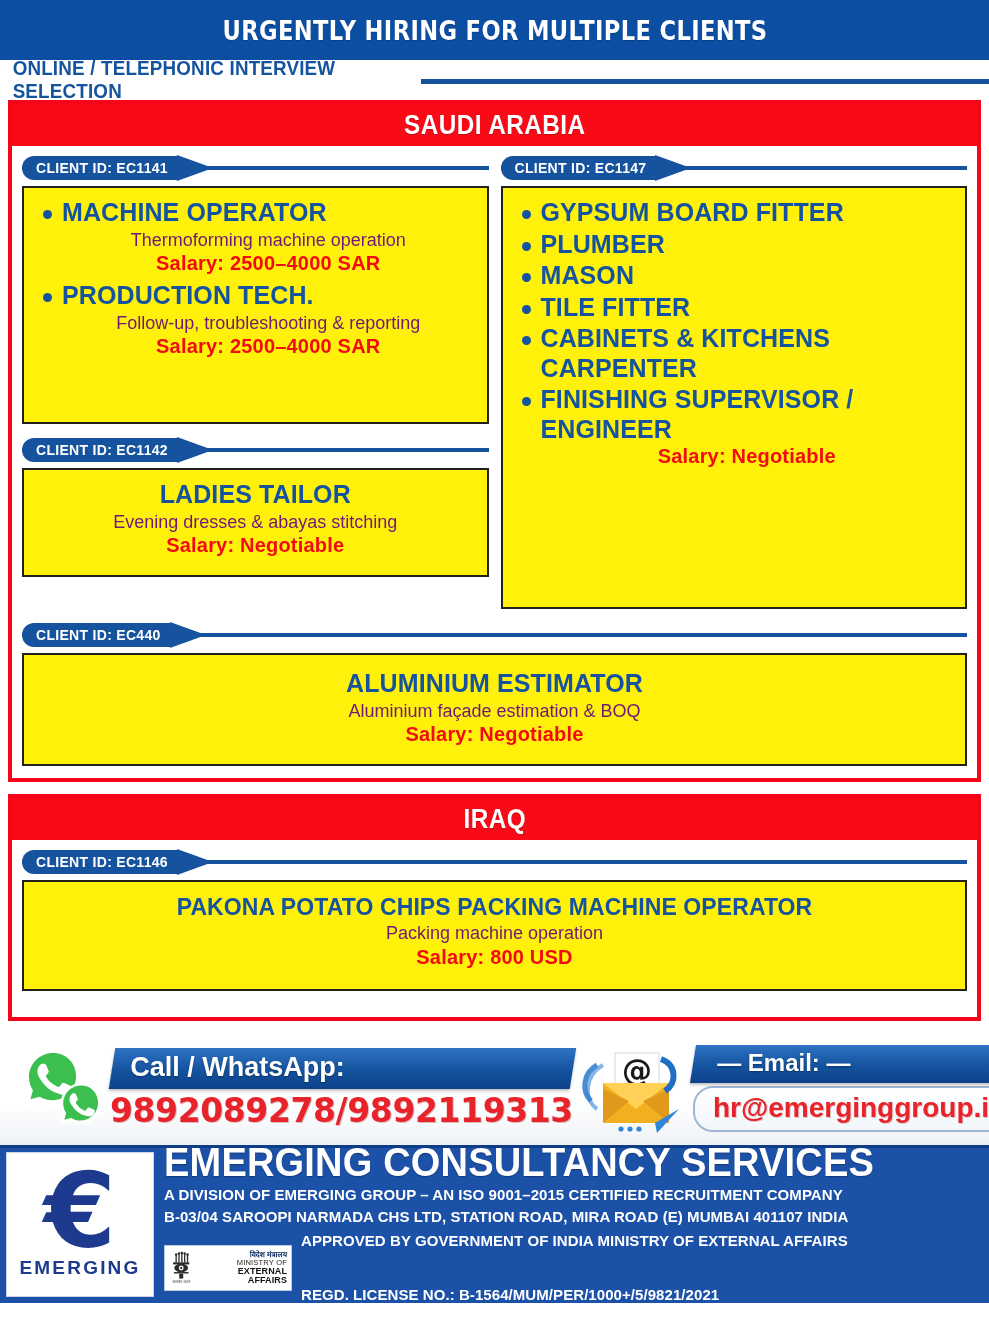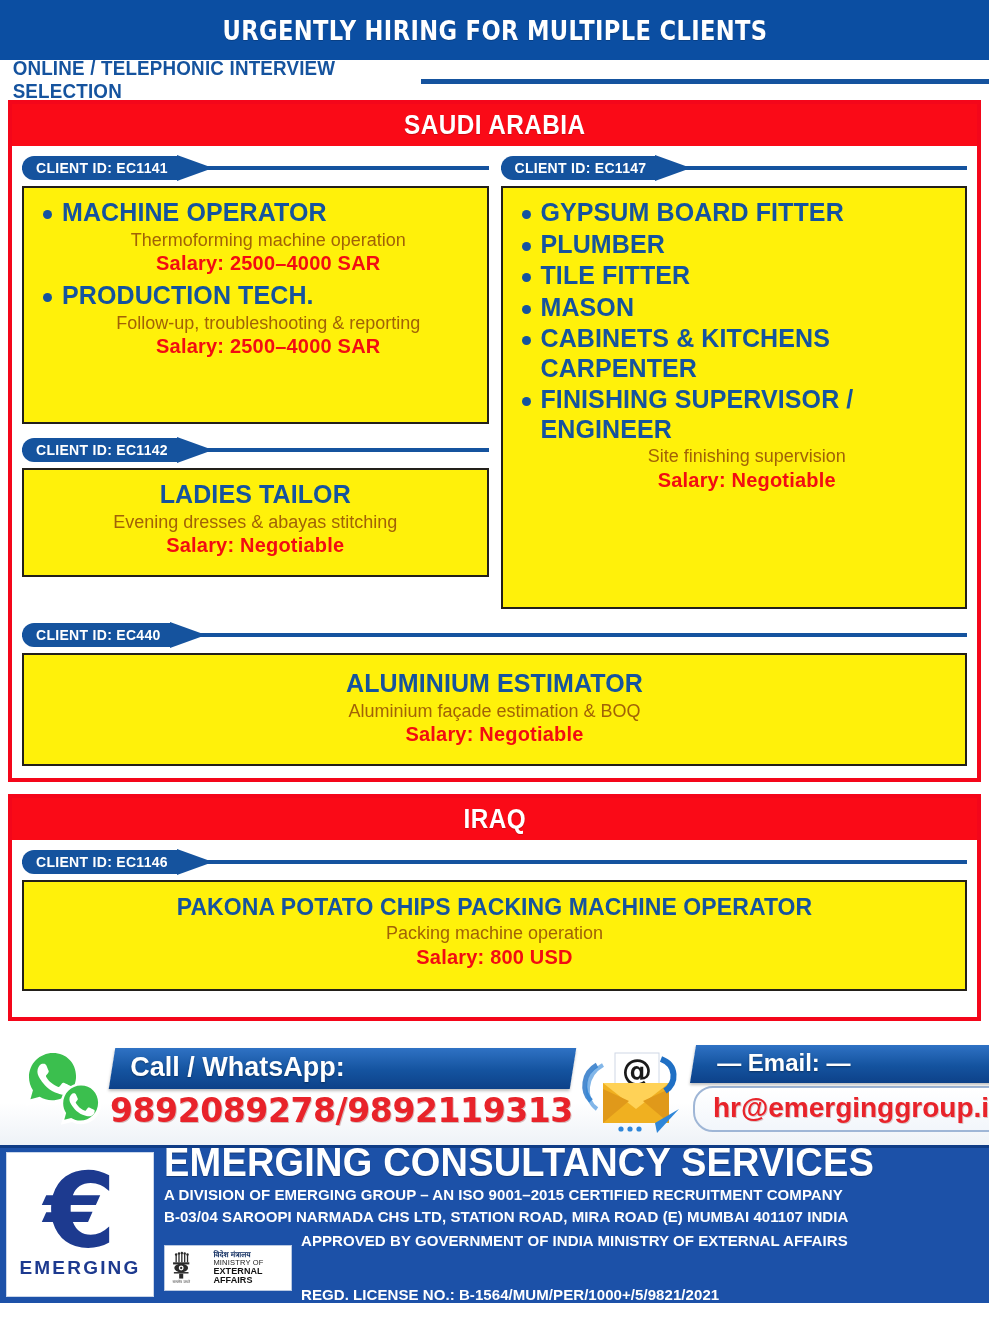--- a/index.html
+++ b/index.html
@@ -107,21 +107,21 @@
   }
 
   .job-title{
     color:#15539e;
     font-size:25px;font-weight:bold;line-height:1.18;
     letter-spacing:.1px;
   }
   .job-title.center{text-align:center;}
   .job-title.small{font-size:23px;}
   .job-desc{
-    color:#a16207;font-size:18px;line-height:1.25;text-align:center;
+    color:#701a75;font-size:18px;line-height:1.25;text-align:center;
     margin:1px 0 1px 0;font-weight:400;
   }
   .job-salary{
     color:#f20c12;font-size:20px;font-weight:bold;text-align:center;
     margin:1px 0 6px 0;letter-spacing:.2px;
   }
   .centered-block{text-align:center;}
   .centered-block .job-title{text-align:center;}
 
   
@@ -206,21 +206,21 @@
     margin-bottom:2px;
   }
   .co-line{
     color:#ffffff;font-size:15.5px;font-weight:bold;line-height:1.42;
     letter-spacing:.05px;transform:scaleX(.97);transform-origin:left center;
   }
   .approve-row{display:flex;align-items:center;gap:9px;margin-top:2px;}
   .moea-badge{
     background:#ffffff;border:1px solid #b9c9e2;
     width:128px;height:46px;flex:none;
-    display:flex;align-items:center;gap:20px;padding:2px 4px;box-sizing:border-box;
+    display:flex;align-items:center;gap:20px;padding:2px 4px;box-sizing:border-box;text-align:right;
   }
   .moea-txt{display:flex;flex-direction:column;line-height:1.04;}
   .moea-hi{font-size:7.5px;color:#0d2a5e;font-weight:bold;}
   .moea-1{font-size:7.5px;color:#222;letter-spacing:.2px;}
   .moea-2{font-size:9px;color:#111;font-weight:bold;letter-spacing:.1px;}
   .approve-txt{display:flex;flex-direction:column;gap:32px;}
 </style>
 </head>
 <body>
 
@@ -284,31 +284,30 @@
         </div>
         <div class="job-card" style="min-height:423px;">
           <ul class="joblist">
             <li class="bulleted">
               <div class="job-title">GYPSUM BOARD FITTER</div>
             </li>
             <li class="bulleted">
               <div class="job-title">PLUMBER</div>
             </li>
             <li class="bulleted">
+              <div class="job-title">MASON</div>
+            </li>
+            <li class="bulleted">
               <div class="job-title">TILE FITTER</div>
             </li>
             <li class="bulleted">
-              <div class="job-title">MASON</div>
-            </li>
-            <li class="bulleted">
               <div class="job-title">CABINETS &amp; KITCHENS CARPENTER</div>
             </li>
             <li class="bulleted">
               <div class="job-title">FINISHING SUPERVISOR / ENGINEER</div>
-              <div class="job-desc">Site finishing supervision</div>
               <div class="job-salary">Salary: Negotiable</div>
             </li>
           </ul>
         </div>
       </div>
 
     </div>
 
     <div class="client-tag">
       <div class="bar"></div>

